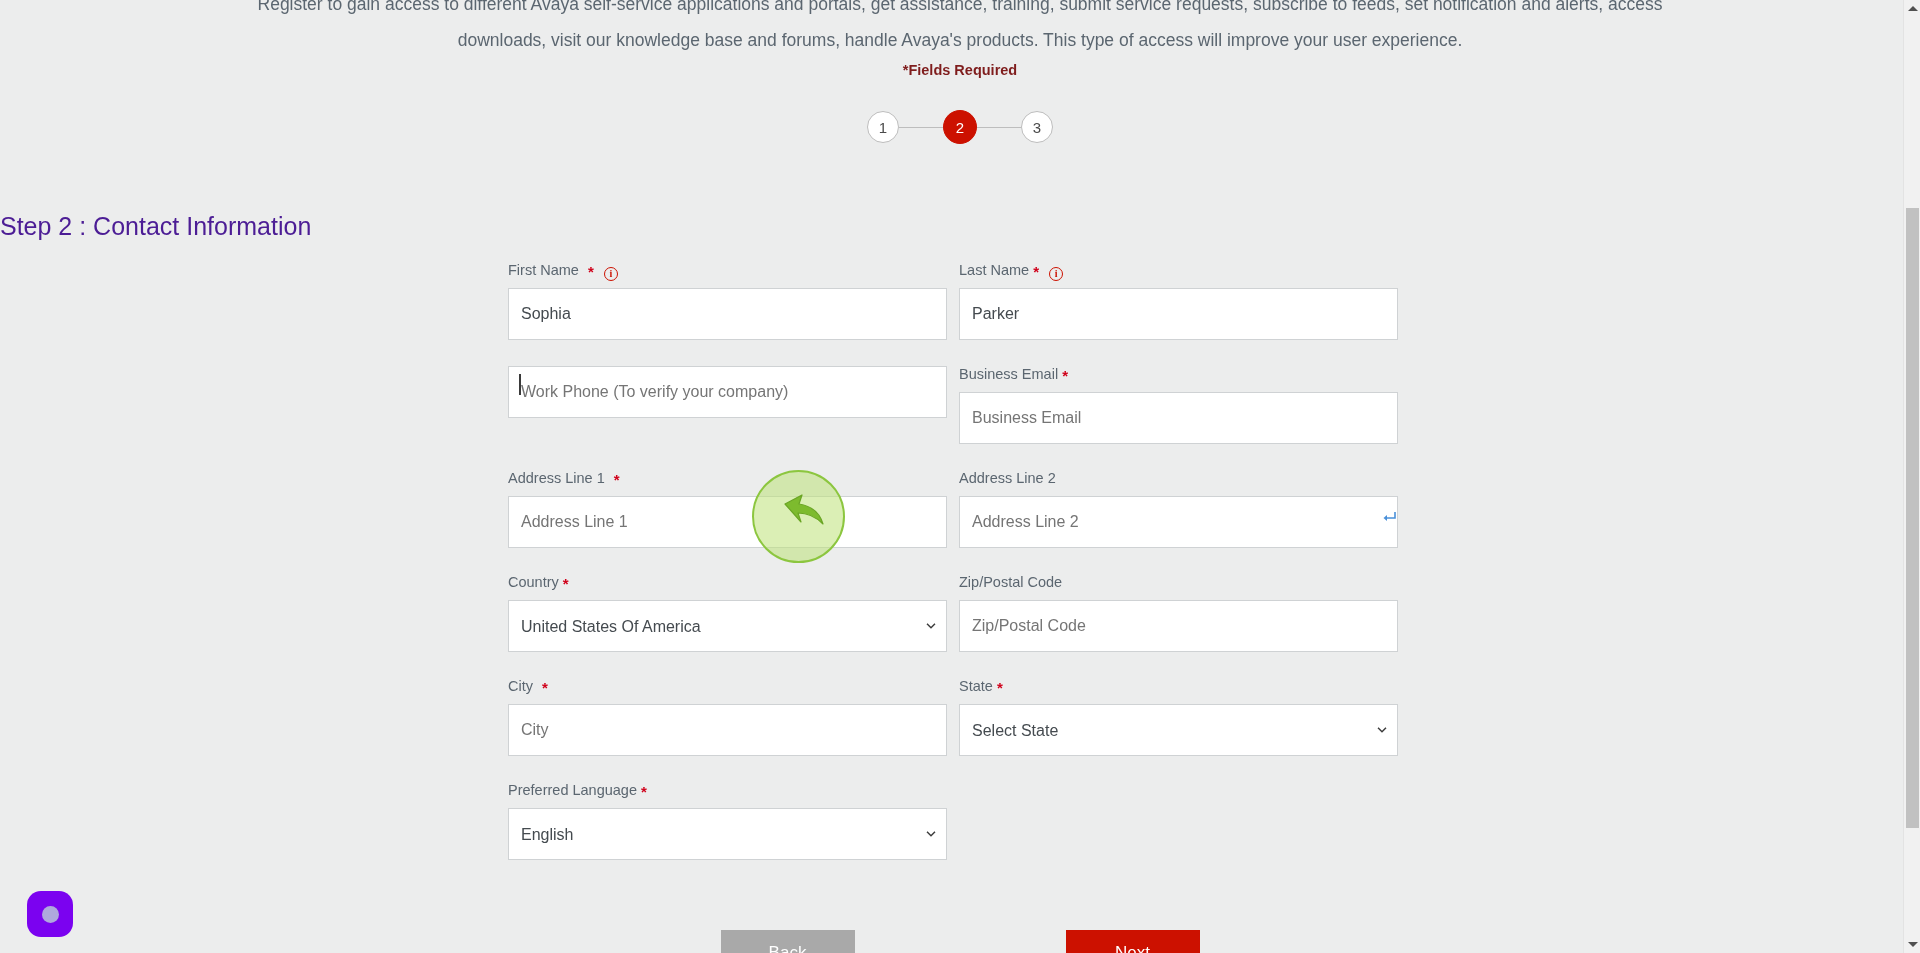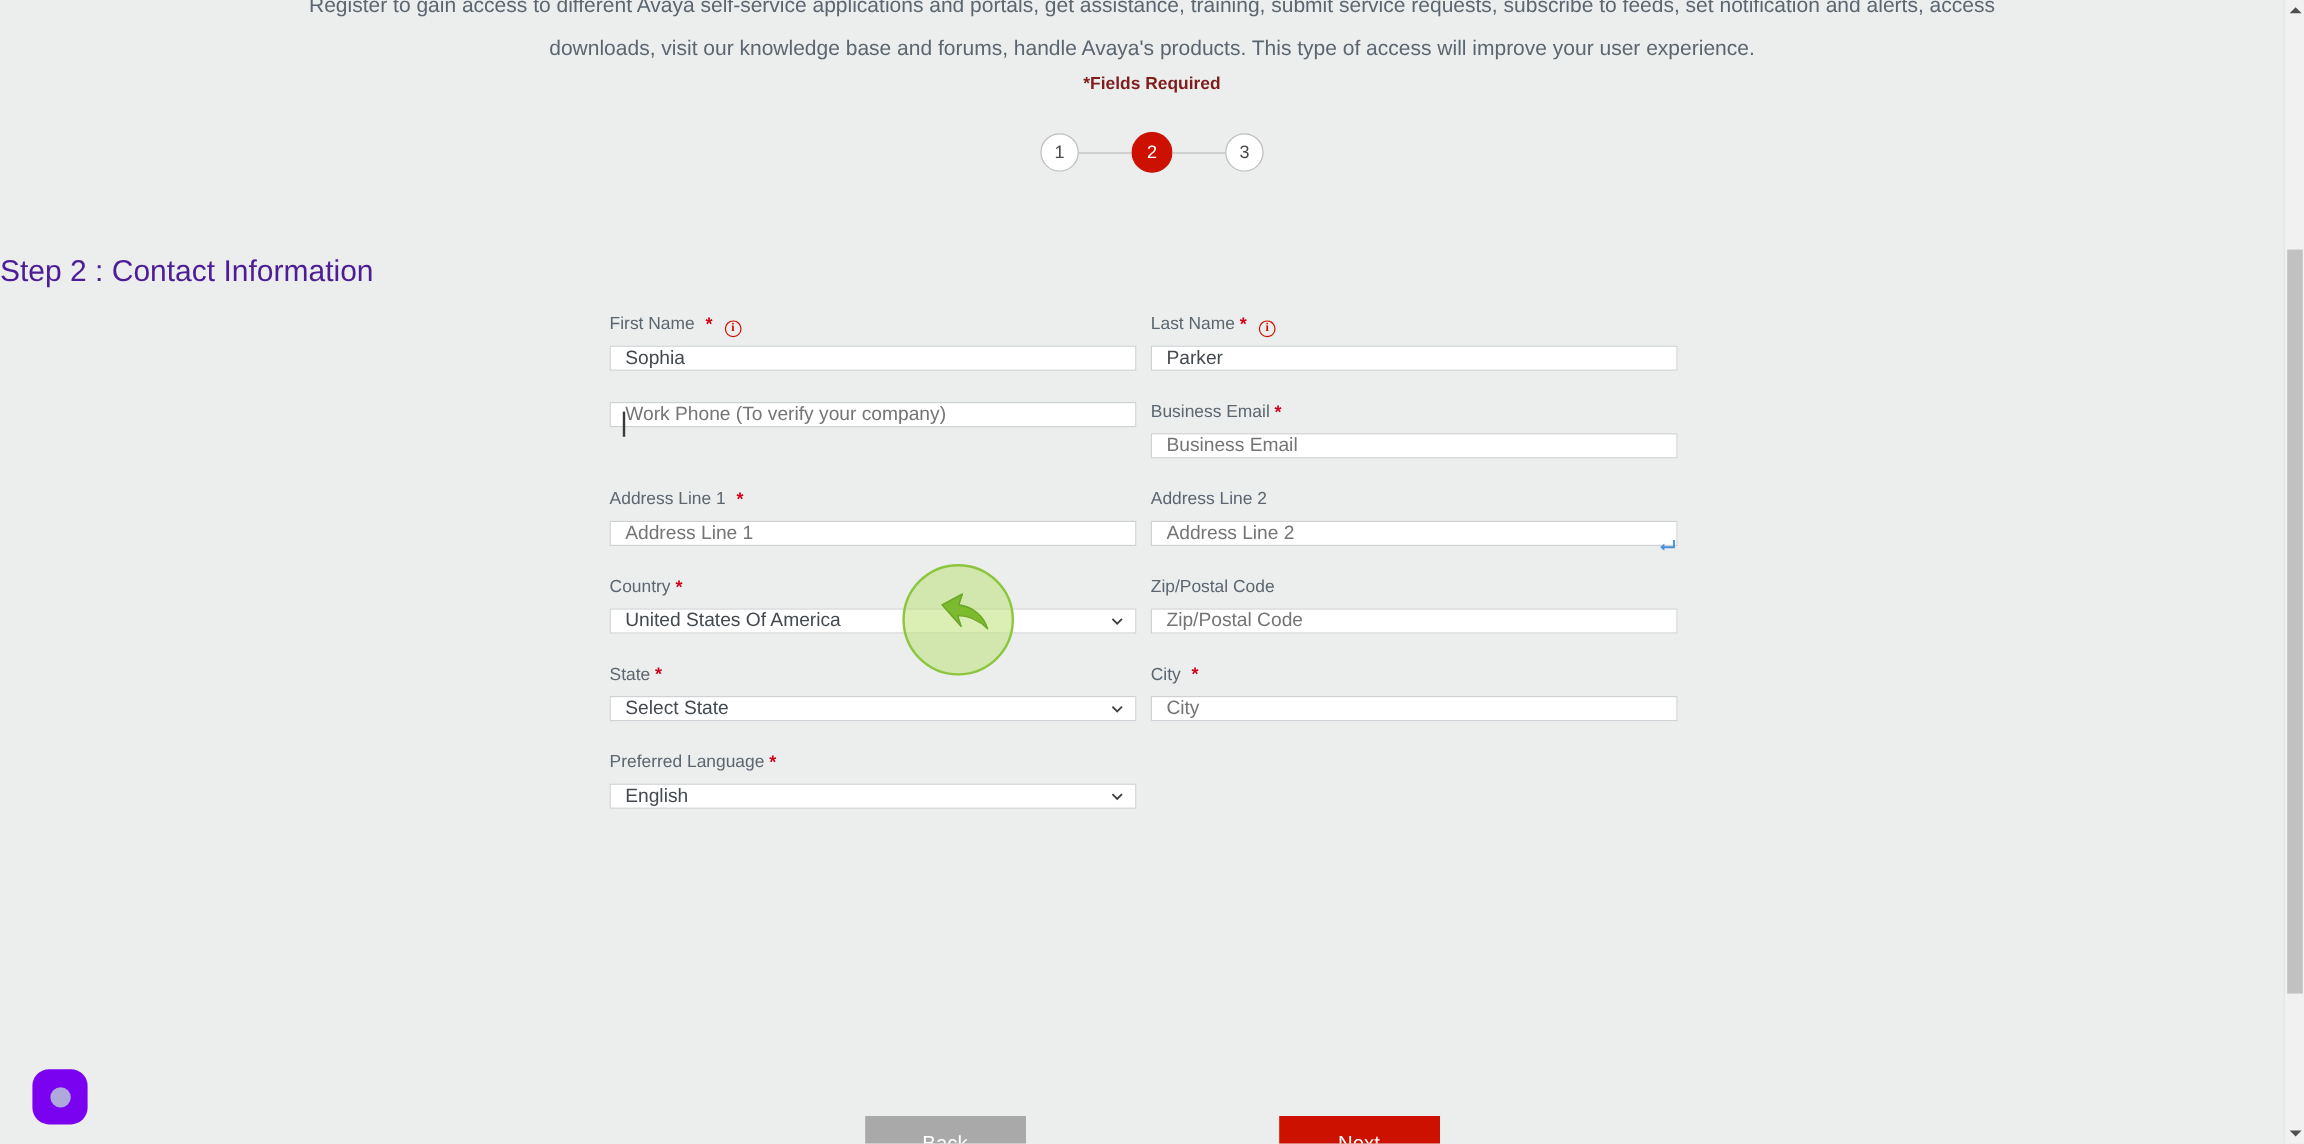--- a/index.html
+++ b/index.html
@@ -124,21 +124,21 @@
     font-weight: 700;
     line-height: 11.5px;
     text-align: center;
     vertical-align: -2px;
     margin-left: 6px;
     font-family: "Liberation Serif", serif;
   }
 
   .fld {
     width: 100%;
-    height: 21px;
+    height: 52px;
     background: #ffffff;
     border: 1px solid #cfd2d4;
     padding: 0 12px;
     font-size: 16px;
     color: #444a4f;
     font-family: "Liberation Sans", sans-serif;
     display: flex;
     align-items: center;
     position: relative;
     outline: none;
@@ -371,39 +371,39 @@
         <label class="fl">
           <span>Zip/Postal Code</span>
         </label>
         <input class="fld" type="text" placeholder="Zip/Postal Code" style="">
       </div>
     </div>
 
     <div class="row">
       <div class="col">
         <label class="fl">
+          <span>City</span>
+          <span class="req sp">*</span>
+        </label>
+        <input class="fld" type="text" placeholder="City" style="">
+      </div>
+      <div class="col">
+        <label class="fl">
           <span>State</span>
           <span class="req">*</span>
         </label>
         <div class="sel-wrap">
           <select class="fld sel">
             <option>Select State</option>
           </select>
           <svg class="chev" viewBox="0 0 10 7">
             <path d="M1 1.3 L5 5.3 L9 1.3" stroke="#3f3f3f" stroke-width="1.5" fill="none"></path>
           </svg>
         </div>
       </div>
-      <div class="col">
-        <label class="fl">
-          <span>City</span>
-          <span class="req sp">*</span>
-        </label>
-        <input class="fld" type="text" placeholder="City" style="">
-      </div>
     </div>
 
     <div class="row">
       <div class="col">
         <label class="fl">
           <span>Preferred Language</span>
           <span class="req">*</span>
         </label>
         <div class="sel-wrap">
           <select class="fld sel">

